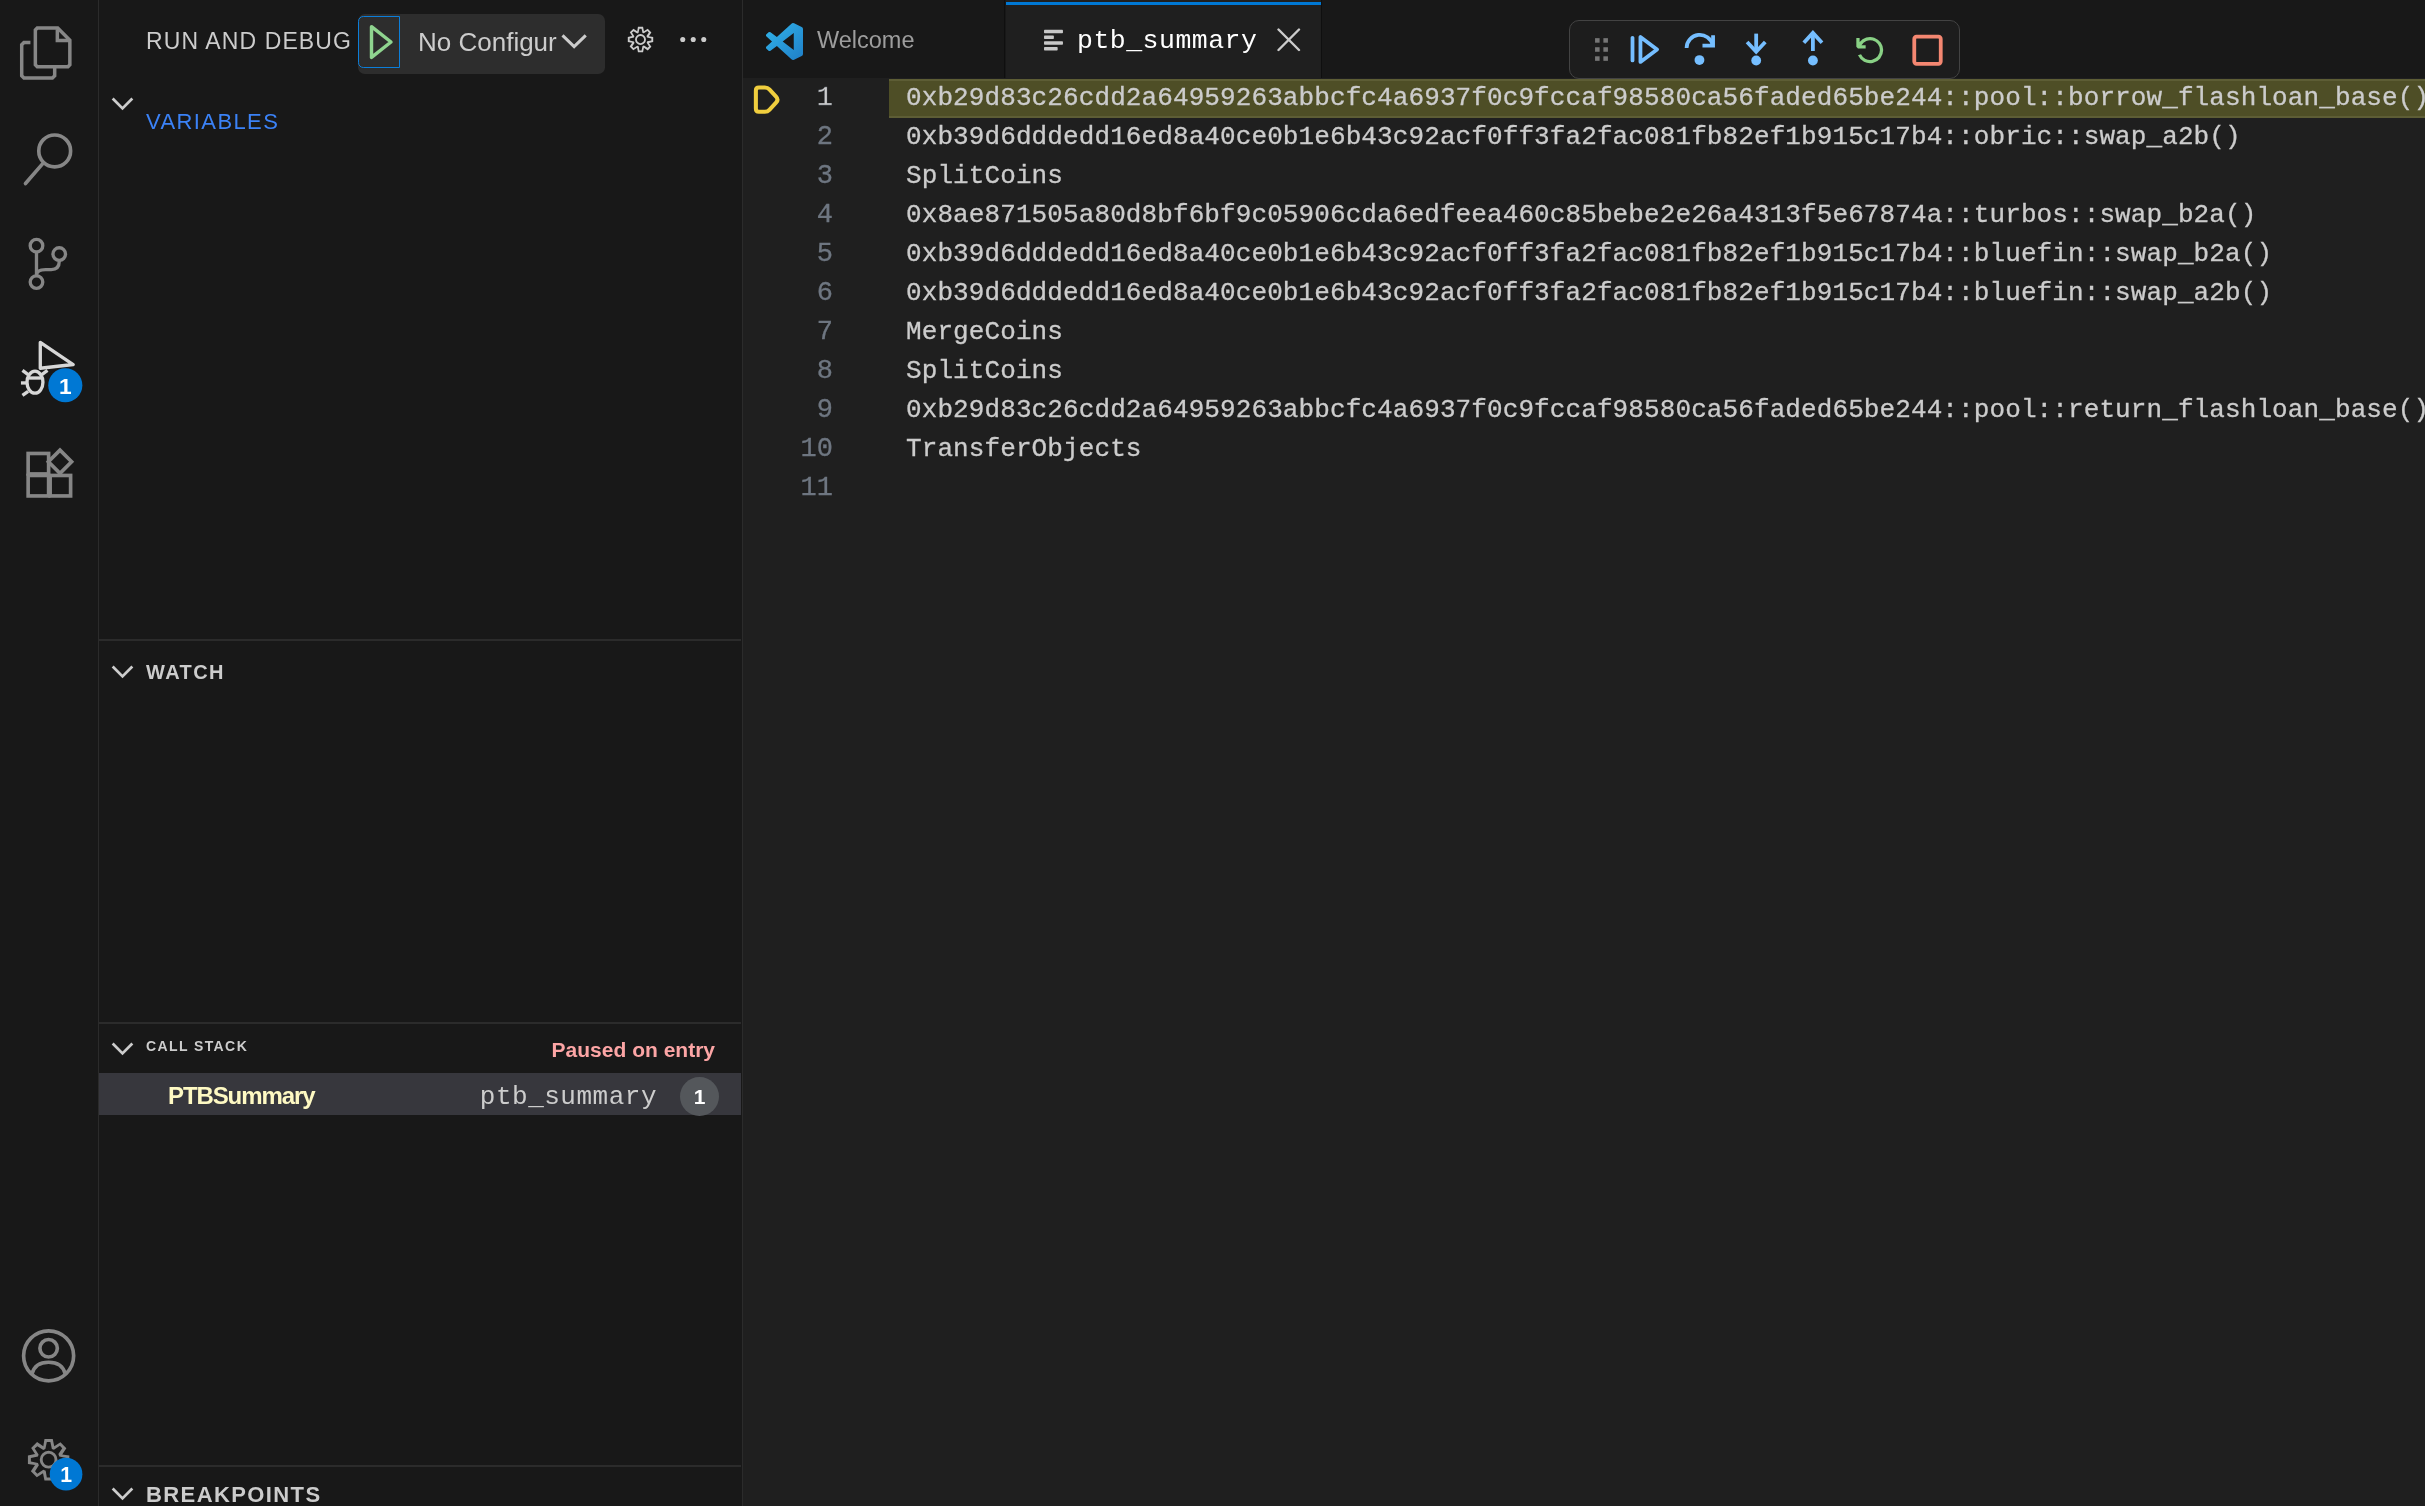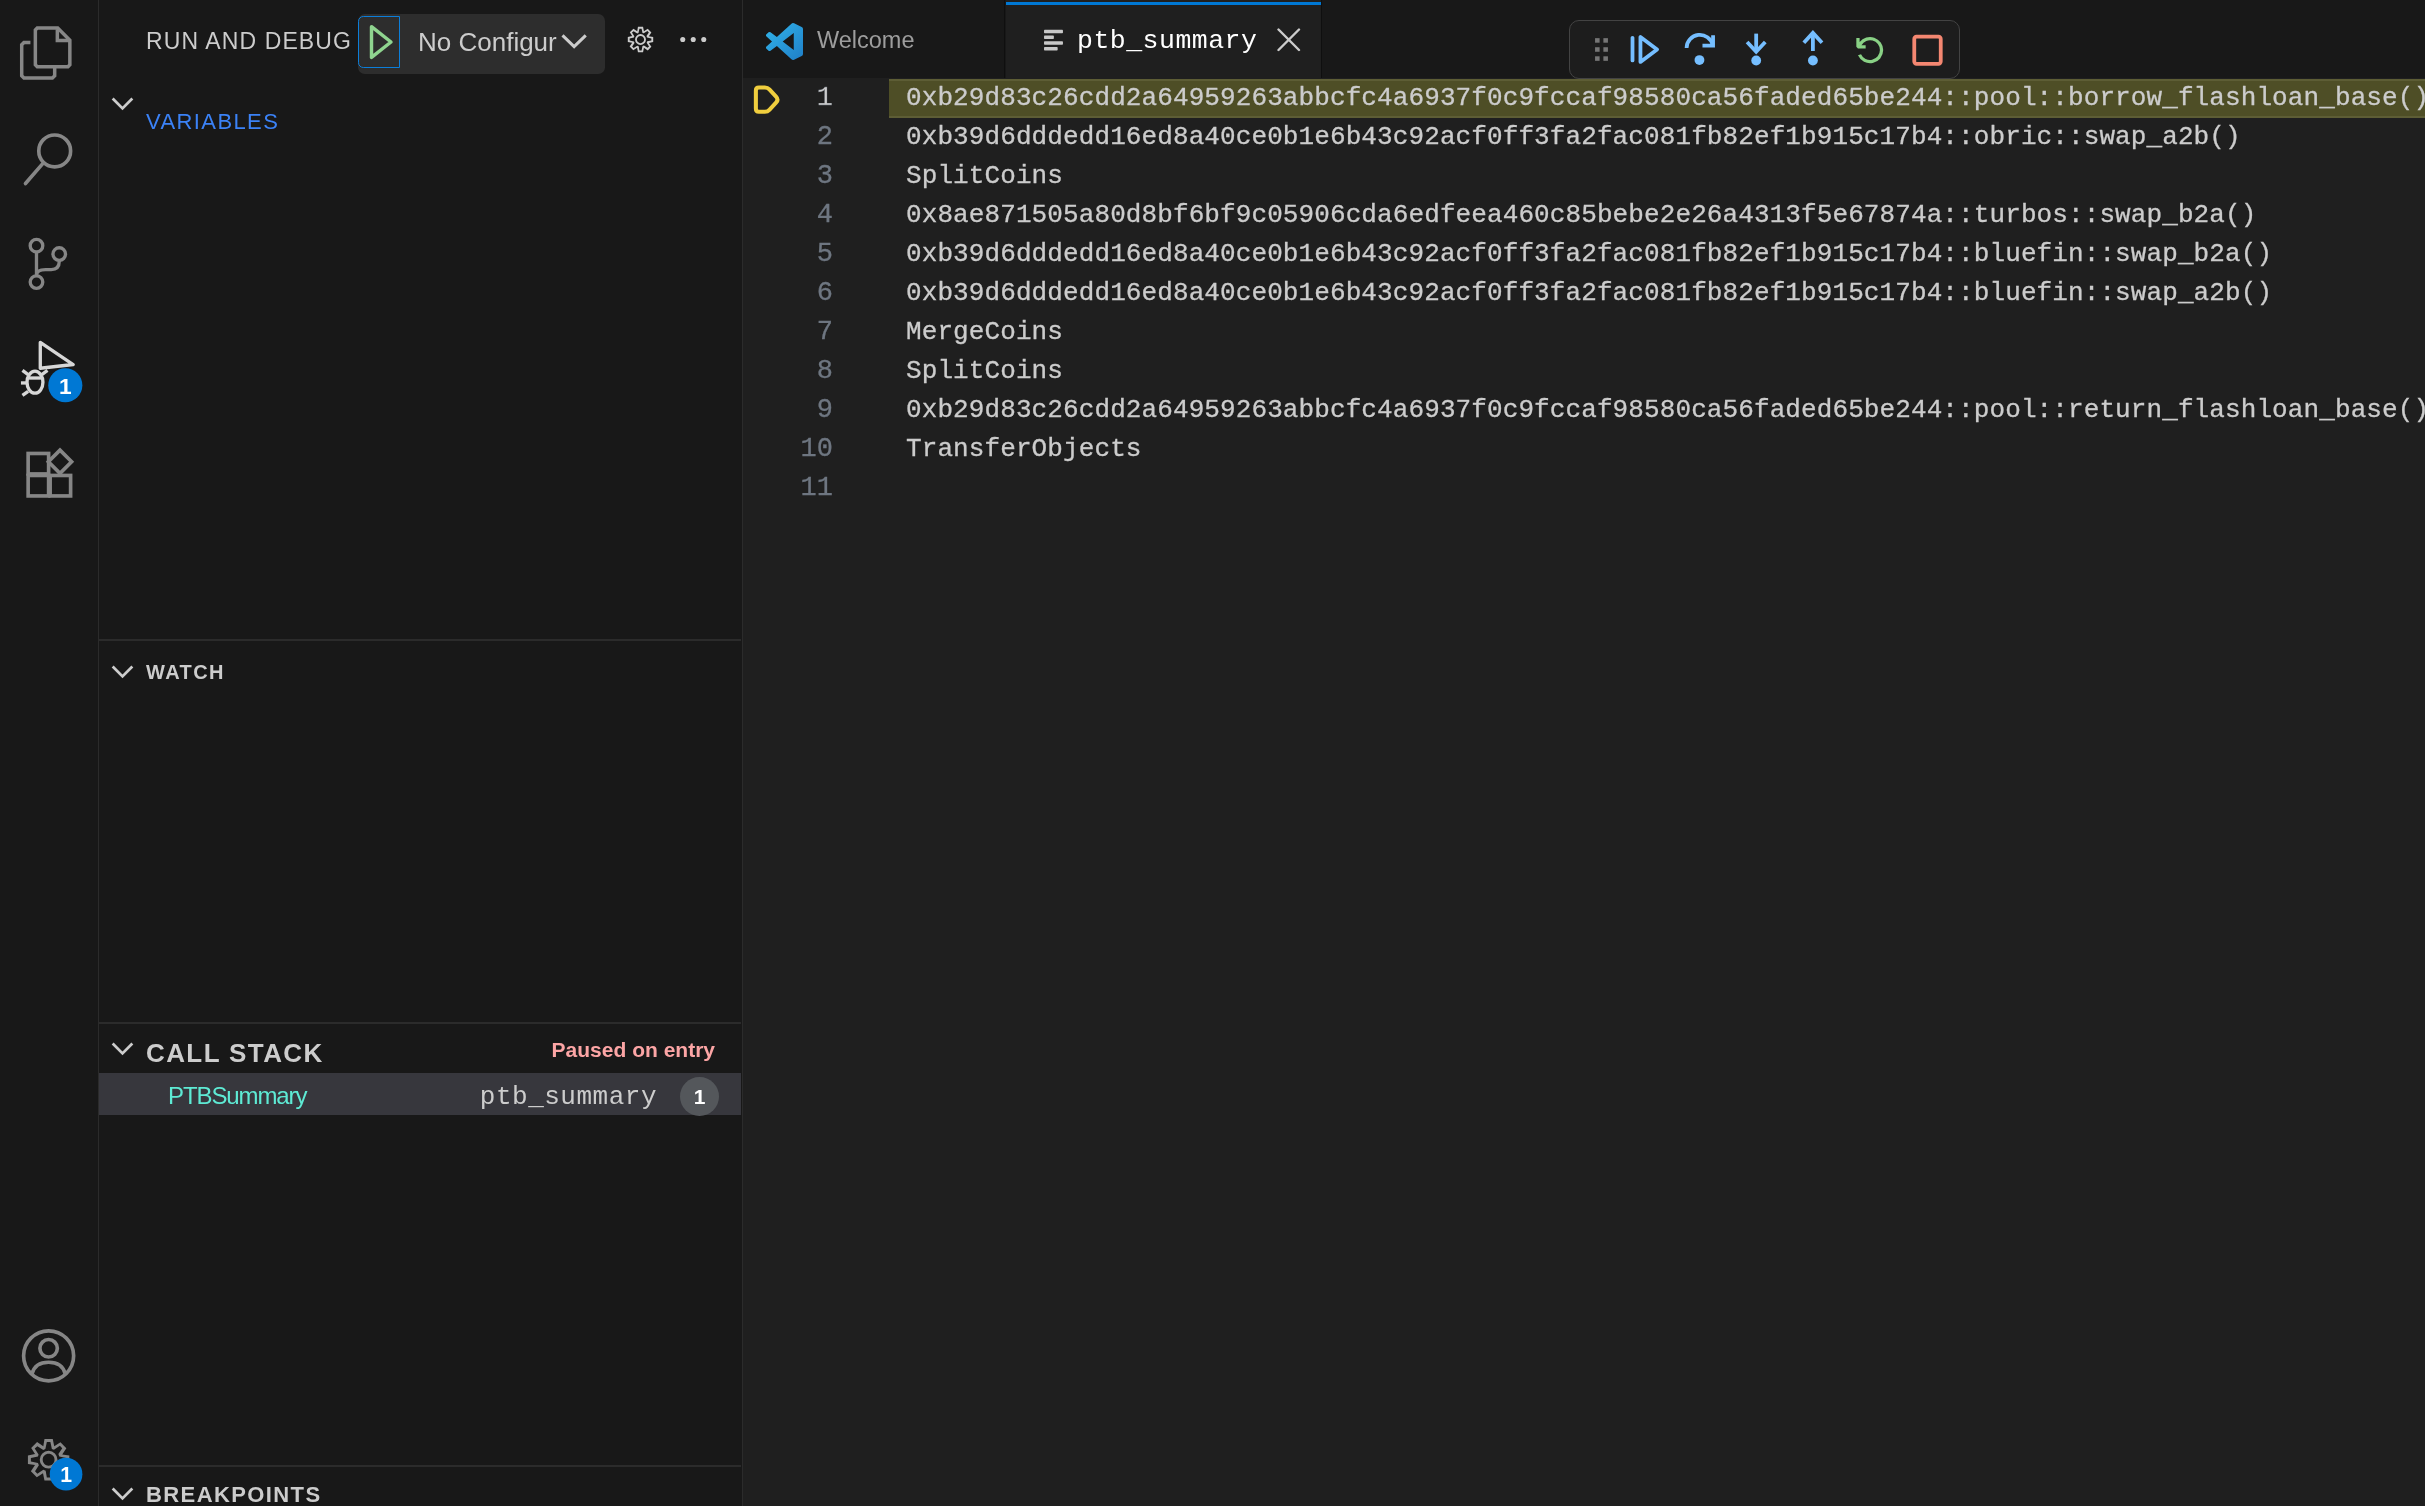--- a/index.html
+++ b/index.html
@@ -187,25 +187,25 @@
 <div class="abs" style="left:99px;top:639px;width:642px;height:1.5px;background:#2b2b2b;"></div>
 <svg class="abs" style="left:111px;top:665px;" width="23" height="14.4" viewBox="0 0 30 19">
       <path d="M2 2 L15 15 L28 2" fill="none" stroke="#cccccc" stroke-width="3.6"></path>
     </svg>
 <div class="abs" style="left:146px;top:661px;font-size:20px;font-weight:bold;letter-spacing:1.4px;color:#cccccc;">WATCH</div>
 
 <div class="abs" style="left:99px;top:1022px;width:642px;height:1.5px;background:#2b2b2b;"></div>
 <svg class="abs" style="left:111px;top:1042px;" width="23" height="14.4" viewBox="0 0 30 19">
       <path d="M2 2 L15 15 L28 2" fill="none" stroke="#cccccc" stroke-width="3.6"></path>
     </svg>
-<div class="abs" style="left:146px;top:1038px;font-size:26px;font-weight:bold;letter-spacing:1.4px;color:#cccccc;">CALL STACK</div>
+<div class="abs" style="left:146px;top:1038px;font-size:14px;font-weight:bold;letter-spacing:1.4px;color:#cccccc;">CALL STACK</div>
 <div class="abs" style="left:455px;top:1038px;width:260px;text-align:right;font-size:21px;font-weight:bold;color:#fca5a5;">Paused on entry</div>
 
 <div class="abs" style="left:99px;top:1073px;width:642px;height:42px;background:#37373d;"></div>
-<div class="abs" style="left:168px;top:1082px;font-size:24px;letter-spacing:-1.1px;color:#5eead4;">PTBSummary</div>
+<div class="abs" style="left:168px;top:1082px;font-size:24px;letter-spacing:-1.1px;color:#fef9c3;font-weight:bold;">PTBSummary</div>
 <div class="abs" style="left:417px;top:1082px;width:240px;text-align:right;font-family:'Liberation Mono',monospace;font-size:26px;letter-spacing:0.5px;color:#cccccc;">ptb_summary</div>
 <div class="abs" style="left:680px;top:1077px;width:39px;height:39px;border-radius:20px;background:#54575b;color:#ffffff;font-size:21px;font-weight:bold;text-align:center;line-height:39px;">1</div>
 
 <div class="abs" style="left:99px;top:1465px;width:642px;height:1.5px;background:#2b2b2b;"></div>
 <svg class="abs" style="left:111px;top:1487px;" width="23" height="14.4" viewBox="0 0 30 19">
       <path d="M2 2 L15 15 L28 2" fill="none" stroke="#cccccc" stroke-width="3.6"></path>
     </svg>
 <div class="abs" style="left:146px;top:1482px;font-size:22px;font-weight:bold;letter-spacing:1.4px;color:#cccccc;">BREAKPOINTS</div>
 
 </div>

